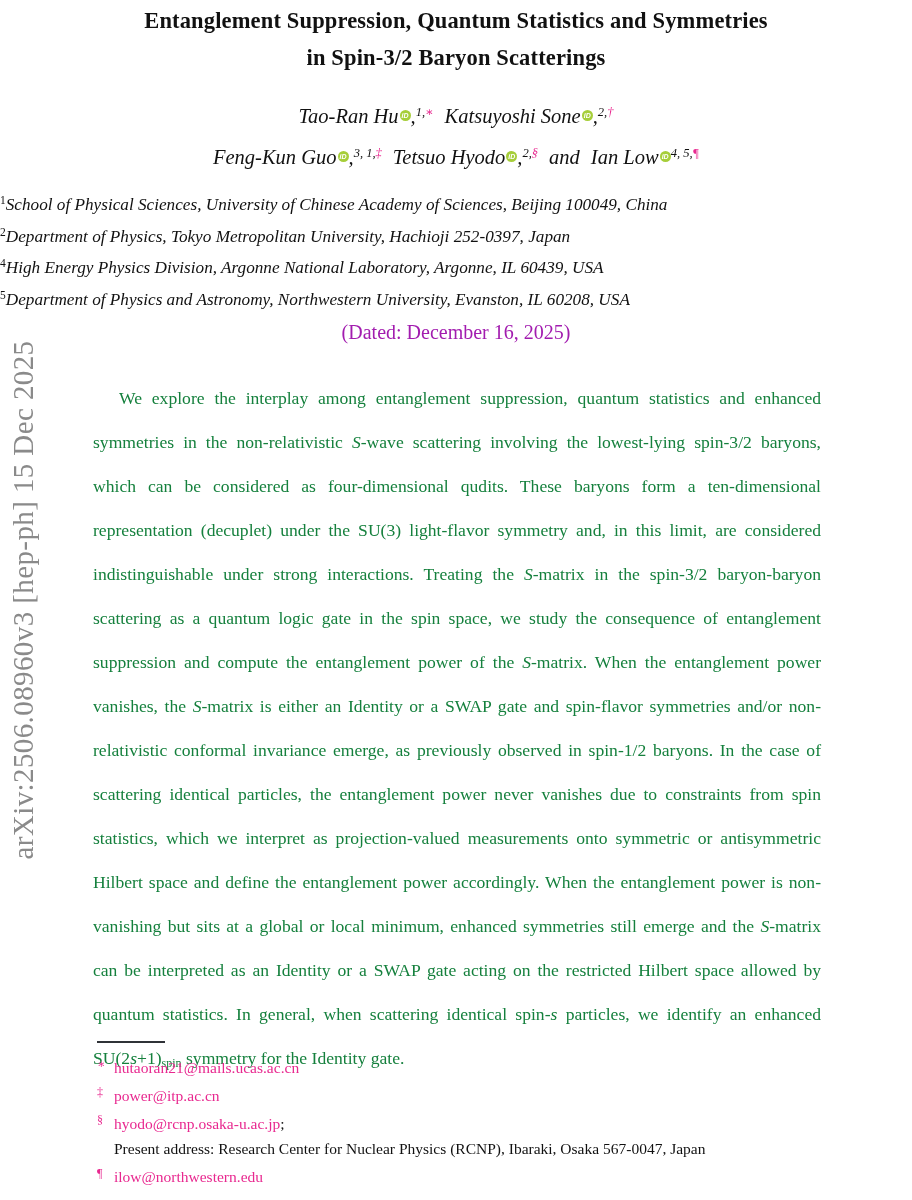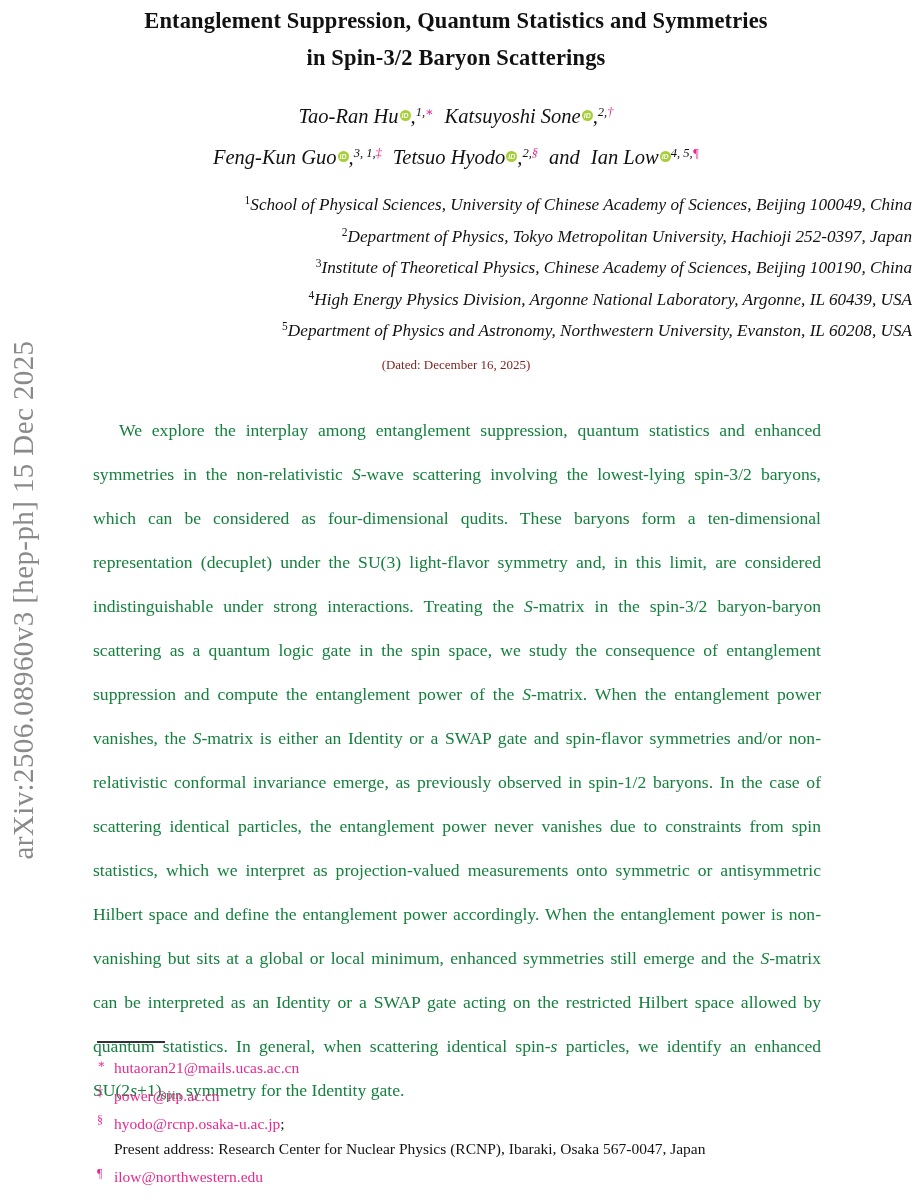--- a/index.html
+++ b/index.html
@@ -106,40 +106,40 @@
   }
   sup.fnmark {
     font-size: 12.5px;
     vertical-align: 7px;
     color: #e8288f;
   }
 
   
   #affiliations-block {
     margin-top: 11px;
-    text-align: right;
+    text-align: left;
   }
   .affil-line {
     font-size: 17.2px;
     font-style: italic;
     line-height: 27.5px;
     color: #111111;
     white-space: nowrap;
   }
   .affil-line sup {
     font-size: 11.5px;
     font-style: normal;
     vertical-align: 6px;
   }
   #dated-line {
     margin-top: 6px;
     text-align: center;
-    font-size: 13px;
+    font-size: 20px;
     line-height: 27px;
-    color: #7f1d1d;
+    color: #a21caf;
   }
 
   
   #abstract-block {
     margin: 30px auto 0 auto;
     width: 728px;
     padding-left: 2px;
   }
   #abstract-block p {
     margin: 0;
@@ -214,21 +214,20 @@
       <span><span>Tao-Ran Hu</span><span class="orcid"></span><span>,</span><sup class="affil">1,</sup><sup class="fnmark">∗</sup></span><span class="sep"></span><span><span>Katsuyoshi Sone</span><span class="orcid"></span><span>,</span><sup class="affil">2,</sup><sup class="fnmark">†</sup></span>
     </div>
     <div class="author-line">
       <span><span>Feng-Kun Guo</span><span class="orcid"></span><span>,</span><sup class="affil">3, 1,</sup><sup class="fnmark">‡</sup></span><span class="sep"></span><span><span>Tetsuo Hyodo</span><span class="orcid"></span><span>,</span><sup class="affil">2,</sup><sup class="fnmark">§</sup></span><span class="sep"></span><span>and</span><span class="sep"></span><span><span>Ian Low</span><span class="orcid"></span><sup class="affil">4, 5,</sup><sup class="fnmark">¶</sup></span>
     </div>
   </div>
 
   <div id="affiliations-block">
     <div class="affil-line"><sup>1</sup><span>School of Physical Sciences, University of Chinese Academy of Sciences, Beijing 100049, China</span></div>
     <div class="affil-line"><sup>2</sup><span>Department of Physics, Tokyo Metropolitan University, Hachioji 252-0397, Japan</span></div>
-    <div class="affil-line"><sup>3</sup><span>Institute of Theoretical Physics, Chinese Academy of Sciences, Beijing 100190, China</span></div>
     <div class="affil-line"><sup>4</sup><span>High Energy Physics Division, Argonne National Laboratory, Argonne, IL 60439, USA</span></div>
     <div class="affil-line"><sup>5</sup><span>Department of Physics and Astronomy, Northwestern University, Evanston, IL 60208, USA</span></div>
   </div>
 
   <div id="dated-line">(Dated: December 16, 2025)</div>
 
   <div id="abstract-block">
     <p><span>We explore the interplay among entanglement suppression, quantum statistics and enhanced symmetries in the non-relativistic </span><i>S</i><span>-wave scattering involving the lowest-lying spin-3/2 baryons, which can be considered as four-dimensional qudits. These baryons form a ten-dimensional representation (decuplet) under the SU(3) light-flavor symmetry and, in this limit, are considered indistinguishable under strong interactions. Treating the </span><i>S</i><span>-matrix in the spin-3/2 baryon-baryon scattering as a quantum logic gate in the spin space, we study the consequence of entanglement suppression and compute the entanglement power of the </span><i>S</i><span>-matrix. When the entanglement power vanishes, the </span><i>S</i><span>-matrix is either an Identity or a SWAP gate and spin-flavor symmetries and/or non-relativistic conformal invariance emerge, as previously observed in spin-1/2 baryons. In the case of scattering identical particles, the entanglement power never vanishes due to constraints from spin statistics, which we interpret as projection-valued measurements onto symmetric or antisymmetric Hilbert space and define the entanglement power accordingly. When the entanglement power is non-vanishing but sits at a global or local minimum, enhanced symmetries still emerge and the </span><i>S</i><span>-matrix can be interpreted as an Identity or a SWAP gate acting on the restricted Hilbert space allowed by quantum statistics. In general, when scattering identical spin-</span><i>s</i><span> particles, we identify an enhanced SU(2</span><i>s</i><span>+1)</span><sub>spin</sub><span> symmetry for the Identity gate.</span></p>
   </div>
 

